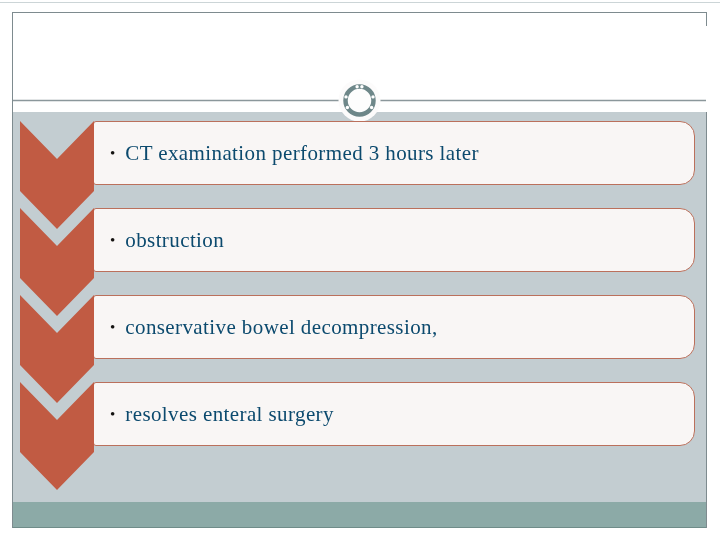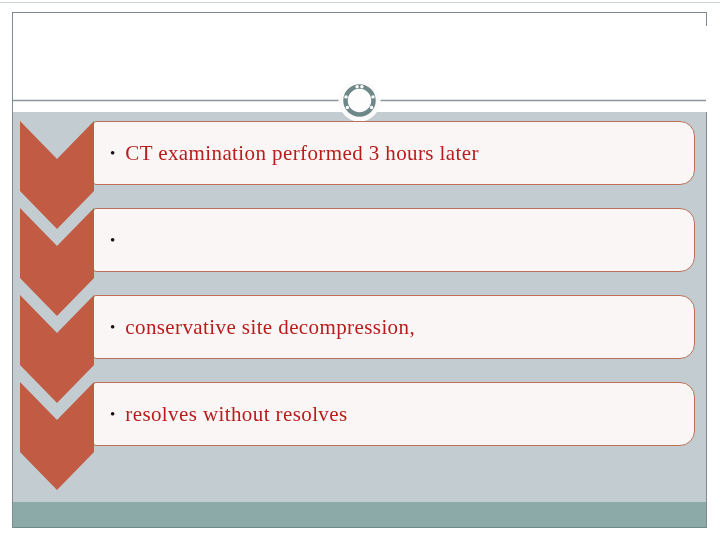--- a/index.html
+++ b/index.html
@@ -30,21 +30,21 @@
     border-radius:3px 15px 15px 3px; box-sizing:border-box;
     display:flex; align-items:center; padding:0 18px 0 16px;
   }
   .item-0 { top:121px; }
   .item-1 { top:208px; }
   .item-2 { top:295px; }
   .item-3 { top:382px; }
 
   .entry { display:flex; align-items:flex-start; gap:10px; }
   .bullet { font-size:15px; line-height:26px; color:#141210; }
-  .line { font-size:21px; line-height:26px; color:#b91c1c; letter-spacing:0.4px; white-space:pre-wrap; }
+  .line { font-size:21px; line-height:26px; color:#0c4a6e; letter-spacing:0.4px; white-space:pre-wrap; }
 
   .chevron-svg { position:absolute; left:20px; top:121px; width:74px; height:372px; }
 </style>
 </head>
 <body>
 
 <div class="stage">
 
   <div class="top-edge-line"></div>
 
@@ -75,39 +75,40 @@
         <div class="line">CT examination performed 3 hours later</div>
         <div class="line"></div>
       </div>
     </div>
   </div>
 
   <div class="list-item item-1">
     <div class="entry">
       <span class="bullet">•</span>
       <div>
+        <div class="line">obstruction</div>
       </div>
     </div>
   </div>
 
   <div class="list-item item-2">
     <div class="entry">
       <span class="bullet">•</span>
       <div>
-        <div class="line">conservative site decompression,</div>
+        <div class="line">conservative bowel decompression,</div>
         <div class="line"></div>
       </div>
     </div>
   </div>
 
   <div class="list-item item-3">
     <div class="entry">
       <span class="bullet">•</span>
       <div>
-        <div class="line">resolves without resolves</div>
+        <div class="line">resolves enteral surgery</div>
         <div class="line"></div>
       </div>
     </div>
   </div>
 
   <svg class="chevron-svg" viewBox="0 0 74 372">
     <polygon points="0,0 37,38 74,0 74,70 37,108 0,70" fill="#c15b43"></polygon>
     <polygon points="0,87 37,125 74,87 74,157 37,195 0,157" fill="#c15b43"></polygon>
     <polygon points="0,174 37,212 74,174 74,244 37,282 0,244" fill="#c15b43"></polygon>
     <polygon points="0,261 37,299 74,261 74,331 37,369 0,331" fill="#c15b43"></polygon>

